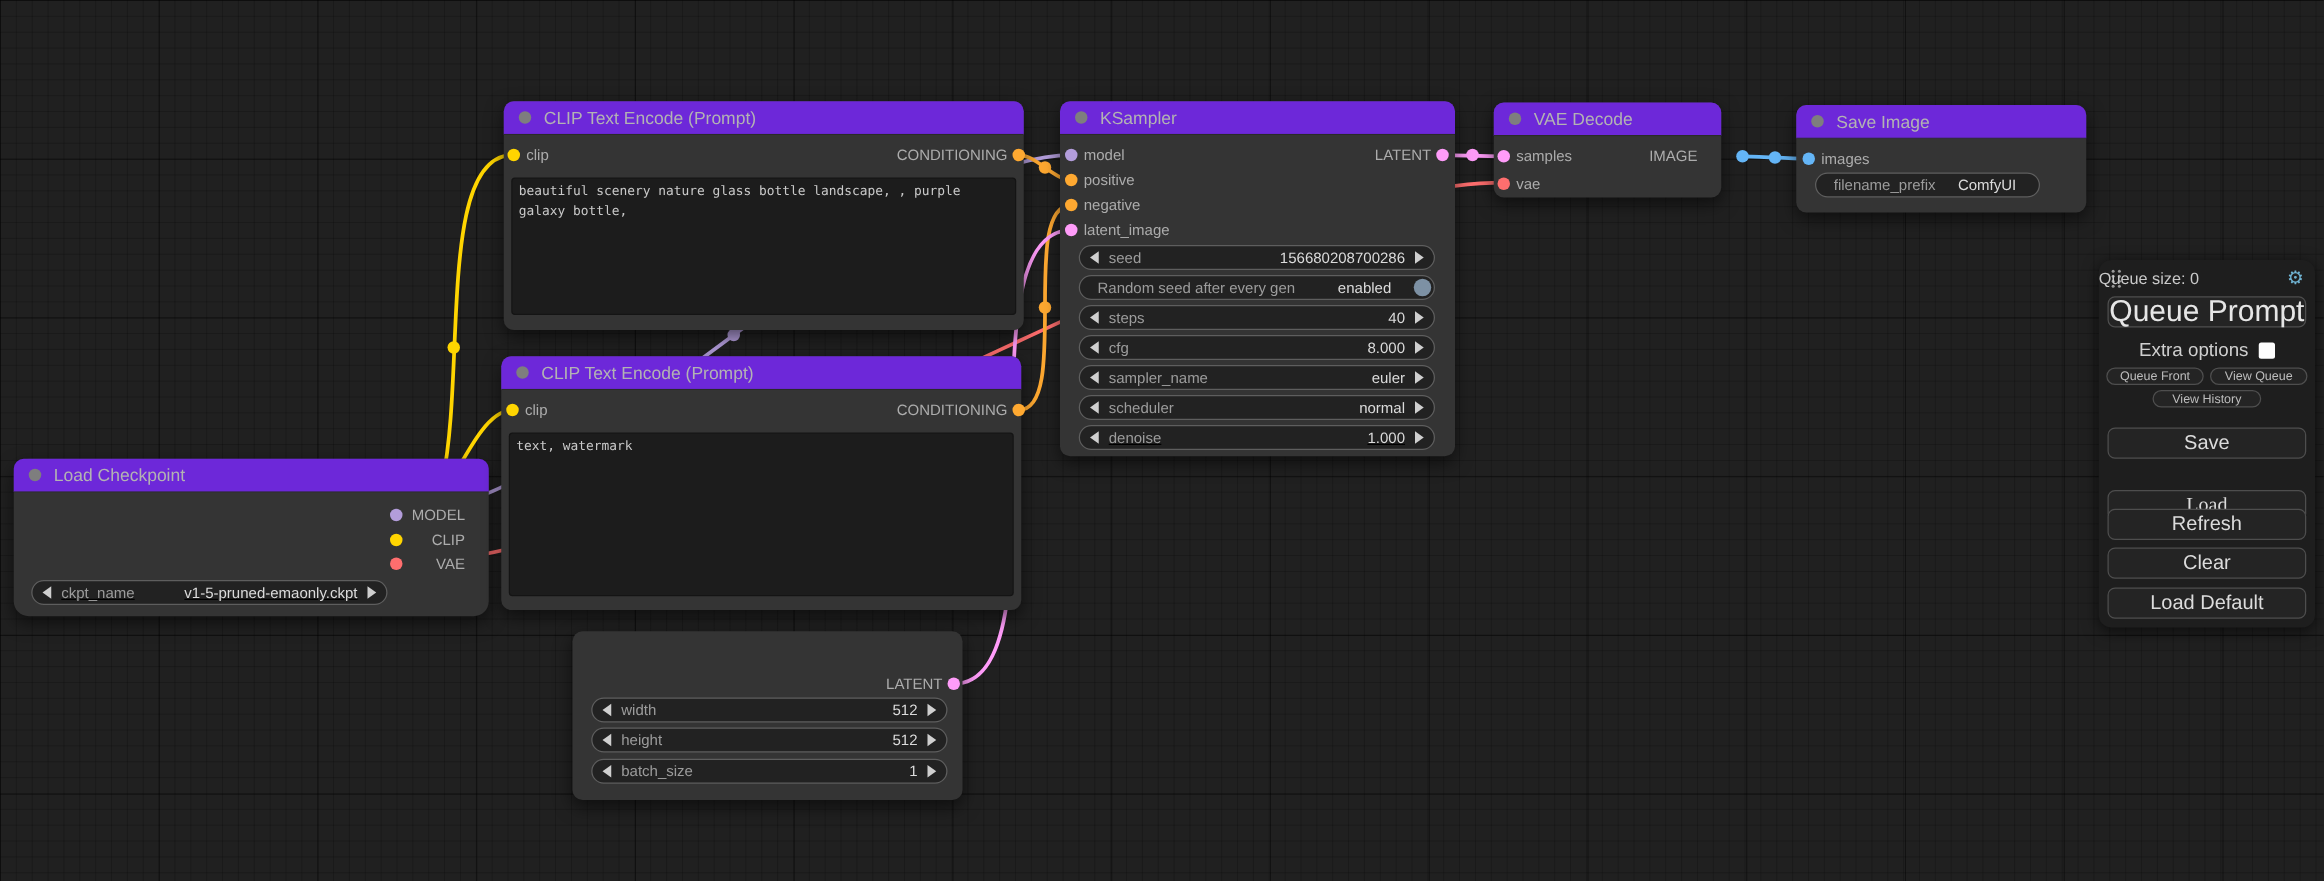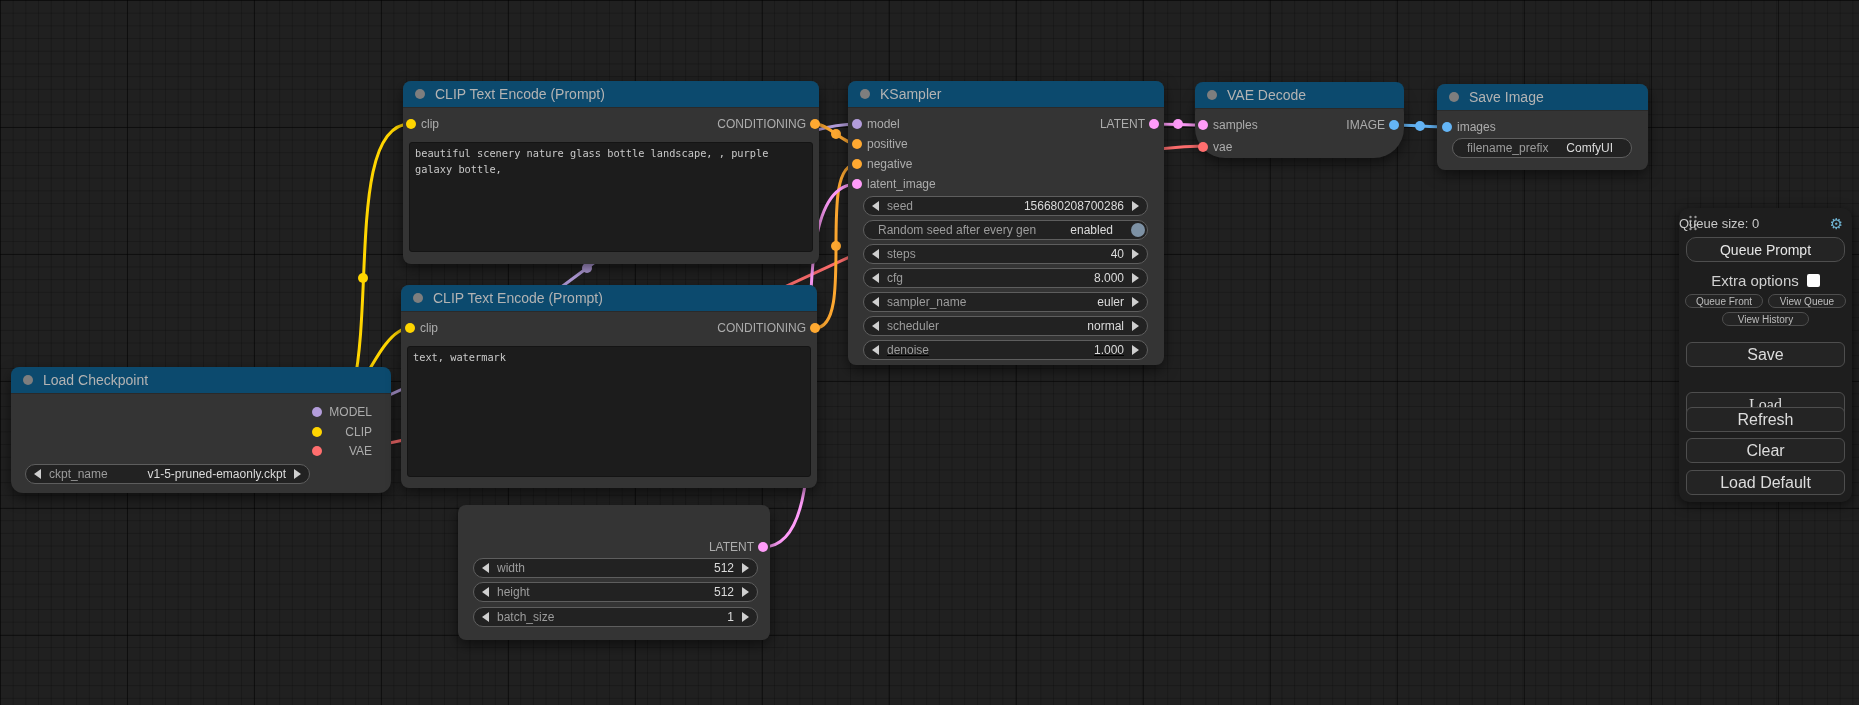--- a/index.html
+++ b/index.html
@@ -22,21 +22,21 @@
   svg.wires { position:absolute; left:0; top:0; z-index:1; pointer-events:none; }
   svg.wires path { fill:none; stroke-width:3; }
 
   .node {
     position:absolute; z-index:2;
     background:#343434; border-radius:8px;
     box-shadow:0 5px 14px rgba(0,0,0,0.55);
   }
   .node-title {
     position:absolute; top:0; left:0; right:0; height:27px;
-    background:#0c4a6e; border-radius:8px 8px 0 0;
+    background:#6d28d9; border-radius:8px 8px 0 0;
     border-bottom:1px solid #2a2a2a;
   }
   .collapse-dot {
     position:absolute; left:12px; top:50%; transform:translateY(-50%);
     width:10px; height:10px; border-radius:50%; background:#7e7e7e;
   }
   .node-title-text {
     position:absolute; left:32px; top:50%; transform:translateY(-50%);
     font-size:14px; color:#b3b3b3; white-space:nowrap;
   }
@@ -76,21 +76,21 @@
               text-align:left; font-size:13px; color:#c9c9c9; }
   .drag-handle { position:absolute; left:9px; top:1px; }
   .gear { position:absolute; right:9px; top:50%; transform:translateY(-50%);
           font-size:15px; color:#6fb3d2; line-height:1; cursor:pointer; }
   .btn {
     position:absolute; left:7px; right:7px; height:25px;
     background:#242424; border:1px solid #4e4e4e; border-radius:6px;
     color:#dcdcdc; font-size:16px; display:flex; align-items:center; justify-content:center;
     font-family:"Liberation Sans", sans-serif; cursor:pointer;
   }
-  .btn.primary { font-size:14px; color:#e6e6e6;border-radius:10px; }
+  .btn.primary { font-size:24px; color:#e6e6e6; }
   .btn.small { height:14px; font-size:10px; border-radius:8px; color:#bdbdbd; }
   .extra-row { position:absolute; left:0; right:0; top:62px; height:20px;
                display:flex; align-items:center; justify-content:center; gap:8px; }
   .extra-label { font-size:15px; color:#cfcfcf; }
   .checkbox { width:13px; height:13px; background:#fdfdfd; border-radius:2px; cursor:pointer; }
 </style>
 </head>
 <body>
 
 <div class="canvas"></div>
@@ -120,21 +120,21 @@
   <div class="node-title">
     <span class="collapse-dot"></span>
     <span class="node-title-text">Load Checkpoint</span>
   </div>
   <span class="port-label" style="right:19px;top:45px;">MODEL</span>
   <span class="port-dot" style="left:306px;top:45px;background:#B39DDB"></span>
   <span class="port-label" style="right:19px;top:65px;">CLIP</span>
   <span class="port-dot" style="left:306px;top:65px;background:#FFD500"></span>
   <span class="port-label" style="right:19px;top:84px;">VAE</span>
   <span class="port-dot" style="left:306px;top:84px;background:#FF6E6E"></span>
-  <div class="widget" style="left:14px;top:97px;width:285px;">
+  <div class="widget" style="left:14px;top:97px;width:285px;text-decoration:underline;">
     <span class="tri-l"></span>
     <span class="w-label">ckpt_name</span>
     <span class="w-value">v1-5-pruned-emaonly.ckpt</span>
     <span class="tri-r"></span>
   </div>
 </div>
 
 <div class="node" style="left:403px;top:81px;width:416px;height:183px;">
   <div class="node-title">
     <span class="collapse-dot"></span>
@@ -234,34 +234,34 @@
     <span class="tri-r"></span>
   </div>
   <div class="widget" style="left:15px;top:259px;width:285px;text-decoration:underline;">
     <span class="tri-l"></span>
     <span class="w-label">denoise</span>
     <span class="w-value">1.000</span>
     <span class="tri-r"></span>
   </div>
 </div>
 
-<div class="node" style="left:1195px;top:82px;width:209px;height:76px;border-radius:30px;">
+<div class="node" style="left:1195px;top:82px;width:182px;height:76px;">
   <div class="node-title">
     <span class="collapse-dot"></span>
     <span class="node-title-text">VAE Decode</span>
   </div>
   <span class="port-dot" style="left:8px;top:43px;background:#FF9CF9"></span>
   <span class="port-label" style="left:18px;top:43px;">samples</span>
   <span class="port-dot" style="left:8px;top:65px;background:#FF6E6E"></span>
   <span class="port-label" style="left:18px;top:65px;">vae</span>
   <span class="port-label" style="right:19px;top:43px;">IMAGE</span>
   <span class="port-dot" style="left:199px;top:43px;background:#64B5F6"></span>
 </div>
 
-<div class="node" style="left:1437px;top:84px;width:211px;height:86px;">
+<div class="node" style="left:1437px;top:84px;width:232px;height:86px;">
   <div class="node-title">
     <span class="collapse-dot"></span>
     <span class="node-title-text">Save Image</span>
   </div>
   <span class="port-dot" style="left:10px;top:43px;background:#64B5F6"></span>
   <span class="port-label" style="left:20px;top:43px;">images</span>
   <div class="widget" style="left:15px;top:54px;width:180px;">
     <span class="w-label noarrow">filename_prefix</span>
     <span class="w-value" style="margin-right:18px;">ComfyUI</span>
   </div>

